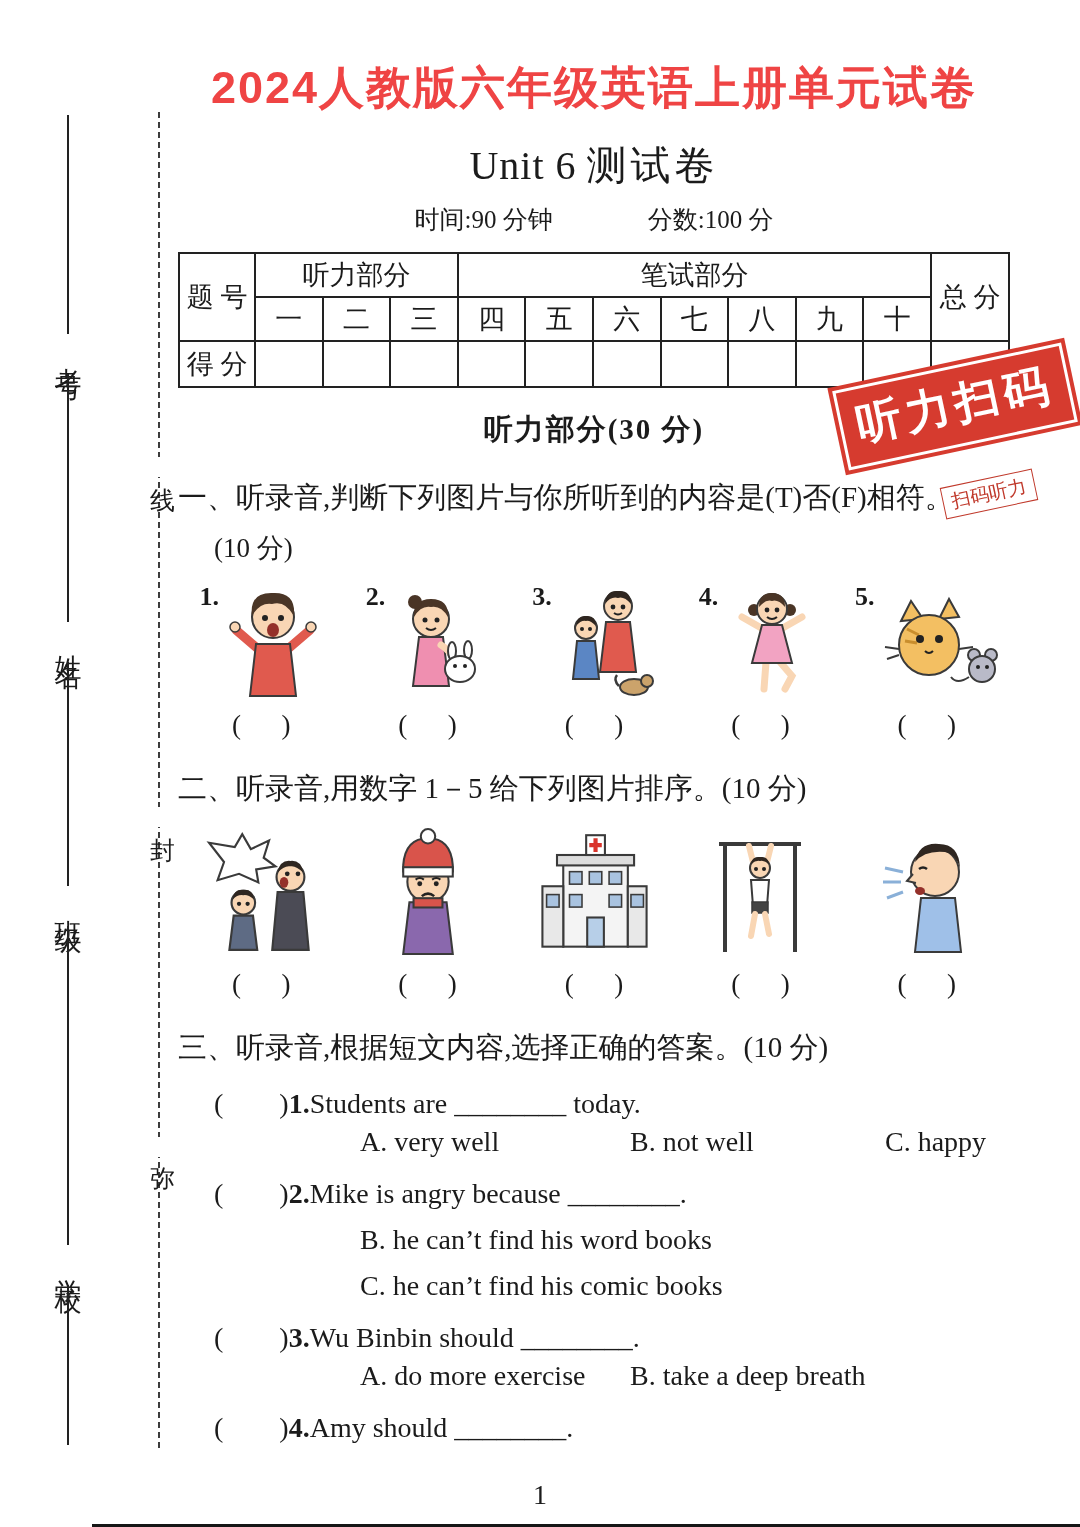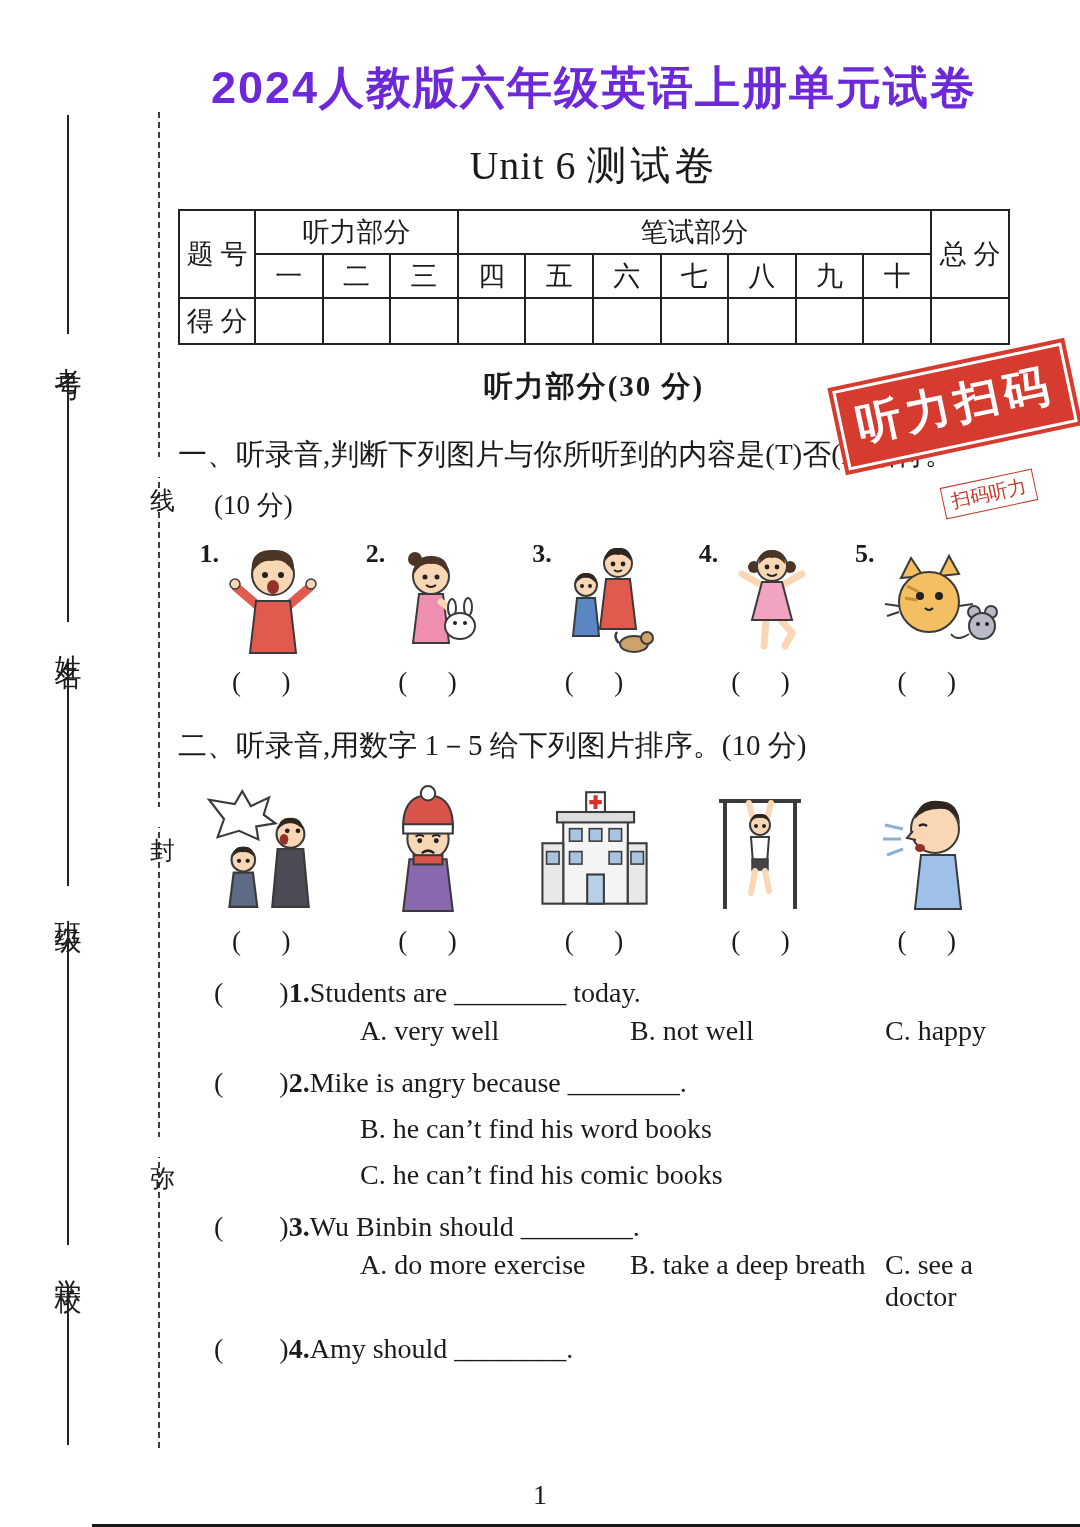--- a/index.html
+++ b/index.html
@@ -31,21 +31,21 @@
   }
   .seal-char.c0 { top:345px; }
   .seal-char.c1 { top:695px; }
   .seal-char.c2 { top:1025px; }
 
   
   .main { position:absolute; left:178px; top:58px; width:832px; }
 
   .doc-title {
     text-align:center; font-family:"Liberation Sans","DejaVu Sans",sans-serif;
-    font-weight:900; font-size:45px; letter-spacing:2px; color:#6d28d9;
+    font-weight:900; font-size:45px; letter-spacing:2px; color:#ef4444;
   }
   .unit-line { text-align:center; font-size:40px; margin-top:20px; }
   .unit-en { letter-spacing:1px;text-align:right; }
   .unit-cn { letter-spacing:4px; }
   .time-line { display:flex; justify-content:center; gap:95px; font-size:25px; margin-top:10px; }
 
   
   table.score-table { width:100%; border-collapse:collapse; margin-top:16px; font-size:27px; table-layout:fixed; }
   table.score-table td { border:2px solid #222; text-align:center; height:44px; padding:0; }
   table.score-table tr.score-row td { height:46px;text-align:center; }
@@ -116,20 +116,24 @@
 
 <div class="main">
 
   <div class="doc-title">2024人教版六年级英语上册单元试卷</div>
 
   <div class="unit-line">
     <span class="unit-en">Unit 6</span>
     <span class="unit-cn">测试卷</span>
   </div>
 
+  <div class="time-line">
+    <span>时间:90 分钟</span>
+    <span>分数:100 分</span>
+  </div>
 
   <table class="score-table">
     <colgroup>
       <col style="width:76px">
       <col>
         <col>
         <col>
         <col>
         <col>
         <col>
@@ -396,20 +400,21 @@
           <path d="M36 44 L30 51 L39 53" fill="#f9d6b4" stroke="#3a3a3a" stroke-width="2"></path>
           <path d="M42 39 Q46 36 50 39" stroke="#222" stroke-width="2.5" fill="none"></path>
           <ellipse cx="43" cy="61" rx="5" ry="4" fill="#94302a"></ellipse>
           <path d="M26 42 L8 38 M24 52 L6 52 M26 62 L10 68" stroke="#8ab0d8" stroke-width="3"></path>
         </svg>
       </div>
       <div class="answer-paren">(      )</div>
     </div>
   </div>
 
+  <div class="sec-title">三、听录音,根据短文内容,选择正确的答案。(10 分)</div>
 
   <div class="q-block">
 
     <div class="q-line">
       <span class="q-paren">(        )</span>
         <span class="q-num">1.</span>
       <span class="q-text">Students are ________ today.</span>
     </div>
     <div class="opt-grid">
       <span>A. very well</span>
@@ -426,21 +431,20 @@
     <div class="opt-line">C. he can’t find his comic books</div>
 
     <div class="q-line">
       <span class="q-paren">(        )</span>
         <span class="q-num">3.</span>
       <span class="q-text">Wu Binbin should ________.</span>
     </div>
     <div class="opt-grid">
       <span>A. do more exercise</span>
       <span>B. take a deep breath</span>
-      <span>C.  see a doctor</span>
     </div>
 
     <div class="q-line">
       <span class="q-paren">(        )</span>
         <span class="q-num">4.</span>
       <span class="q-text">Amy should ________.</span>
     </div>
 
   </div>
 </div>

